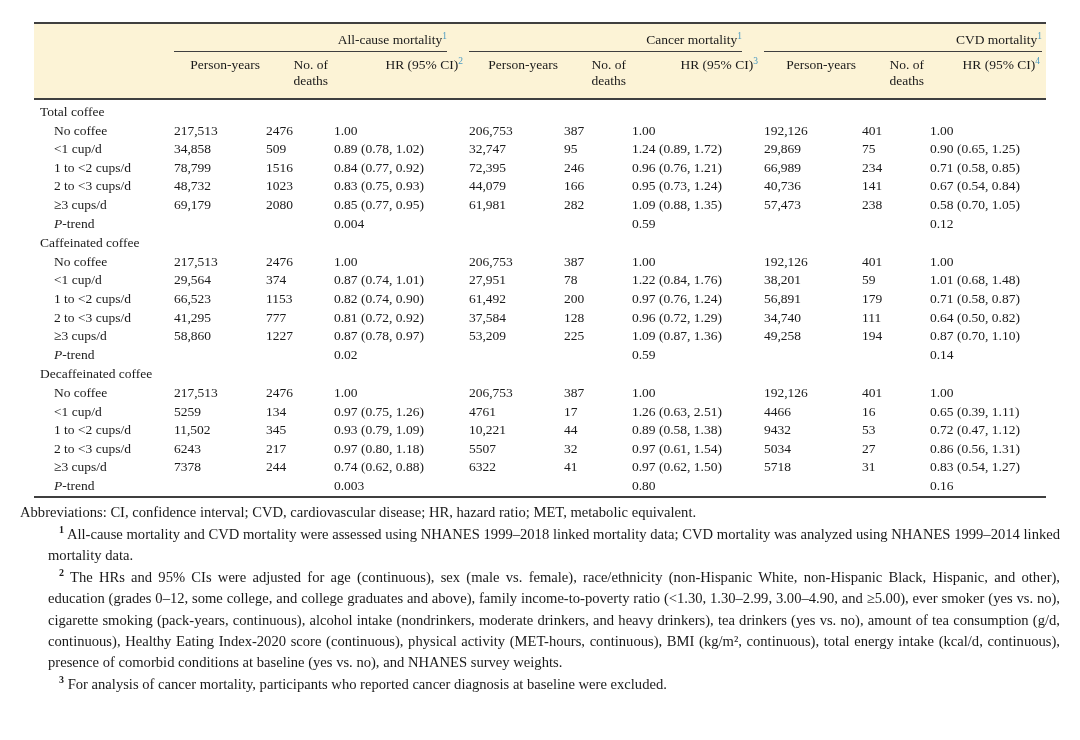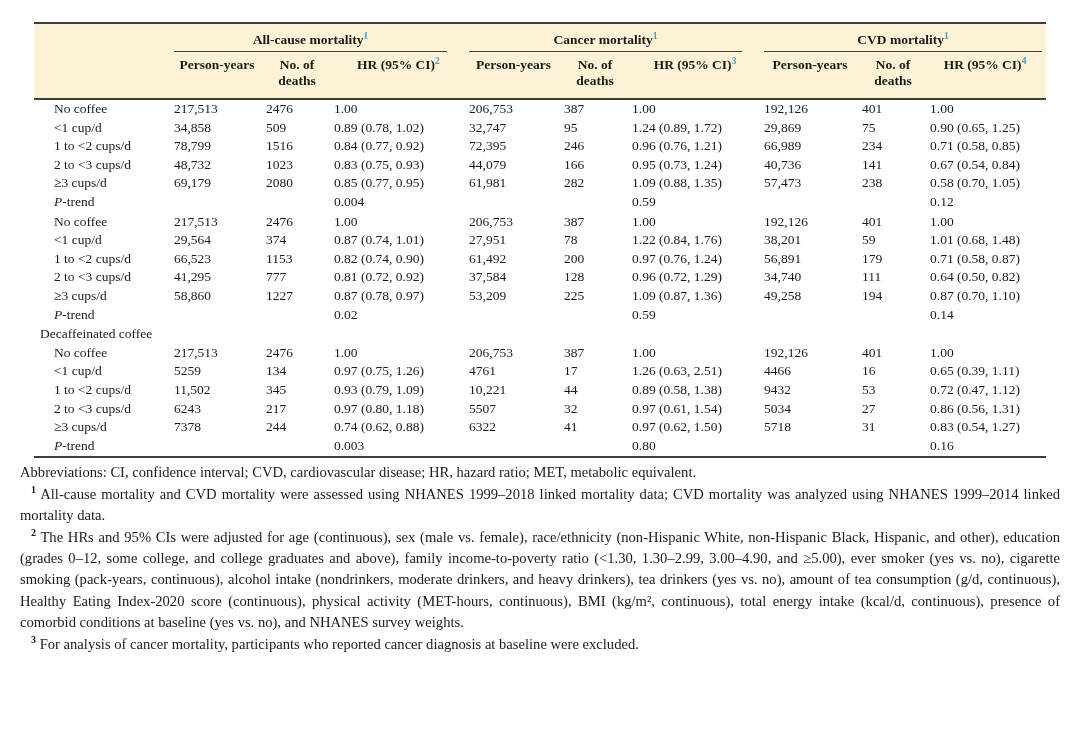--- a/index.html
+++ b/index.html
@@ -29,22 +29,22 @@
     border-top:2.5px solid var(--rule);
     border-bottom:2px solid var(--rule);
   }
   col.c-label{width:140px;}
   col.c-py1{width:92px;}  col.c-d1{width:68px;}  col.c-hr1{width:135px;}
   col.c-py2{width:95px;}  col.c-d2{width:68px;}  col.c-hr2{width:132px;}
   col.c-py3{width:98px;}  col.c-d3{width:68px;}  col.c-hr3{width:116px;}
 
   thead th{
     background:var(--header-bg);
-    font-weight:bold;
-    text-align:center;
+    font-weight:normal;
+    text-align:right;
     vertical-align:top;
     padding:0;
   }
   thead tr.group-row th{padding-top:7px;}
   .group-title-wrap{
     border-bottom:1.5px solid var(--rule);
     padding:1px 0 3px 0;
     margin-right:22px;
     line-height:16px;
   }
@@ -75,21 +75,21 @@
   tbody tr.ptrend-row td{padding-bottom:1px;}
 
   .footnotes{
     width:1040px;
     margin:4px auto 0 auto;
     font-size:14.6px;
     line-height:21.4px;
     text-align:justify;
   }
   .footnotes p{margin:0;}
-  .footnotes p.fn{text-indent:11px;}
+  .footnotes p.fn{text-indent:11px;margin-left:28px;}
   sup.fn-marker{
     font-weight:bold;
     font-size:10px;
     line-height:0;
   }
 </style>
 </head>
 <body>
 
 <div class="page">
@@ -127,20 +127,23 @@
         <th><span>HR (95% CI)</span><sup class="ref">2</sup></th>
         <th>Person-years</th>
         <th>No. of deaths</th>
         <th><span>HR (95% CI)</span><sup class="ref">3</sup></th>
         <th>Person-years</th>
         <th>No. of deaths</th>
         <th><span>HR (95% CI)</span><sup class="ref">4</sup></th>
       </tr>
     </thead>
     <tbody>
+        <tr class="section-header-row first">
+          <td colspan="10">Total coffee</td>
+        </tr>
         <tr>
           <td class="row-label">No coffee</td>
           <td>217,513</td>
           <td>2476</td>
           <td>1.00</td>
           <td>206,753</td>
           <td>387</td>
           <td>1.00</td>
           <td>192,126</td>
           <td>401</td>
@@ -199,20 +202,23 @@
           <td></td>
           <td></td>
           <td>0.004</td>
           <td></td>
           <td></td>
           <td>0.59</td>
           <td></td>
           <td></td>
           <td>0.12</td>
         </tr>
+        <tr class="section-header-row">
+          <td colspan="10">Caffeinated coffee</td>
+        </tr>
         <tr>
           <td class="row-label">No coffee</td>
           <td>217,513</td>
           <td>2476</td>
           <td>1.00</td>
           <td>206,753</td>
           <td>387</td>
           <td>1.00</td>
           <td>192,126</td>
           <td>401</td>

